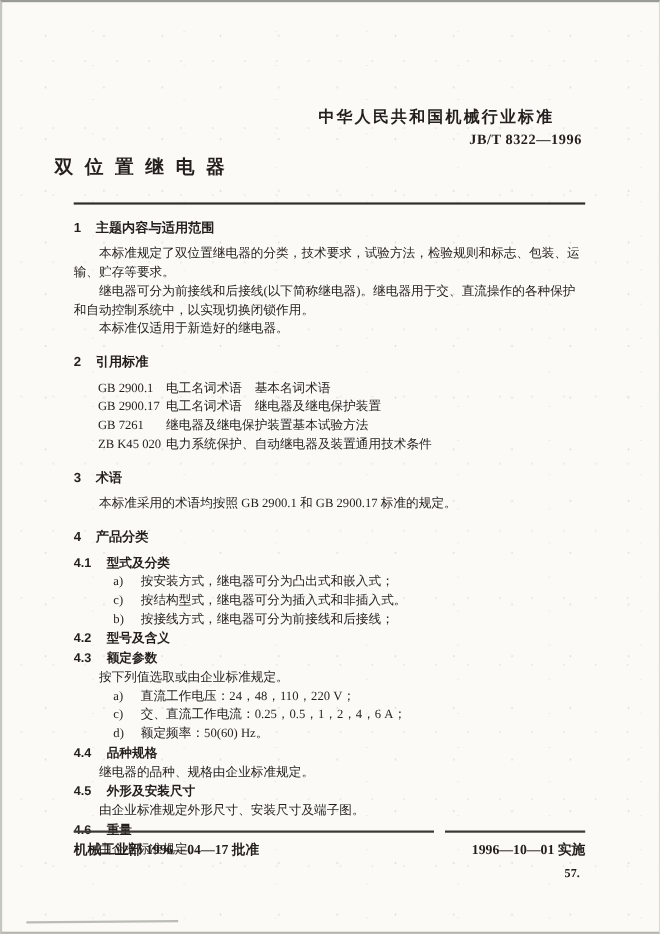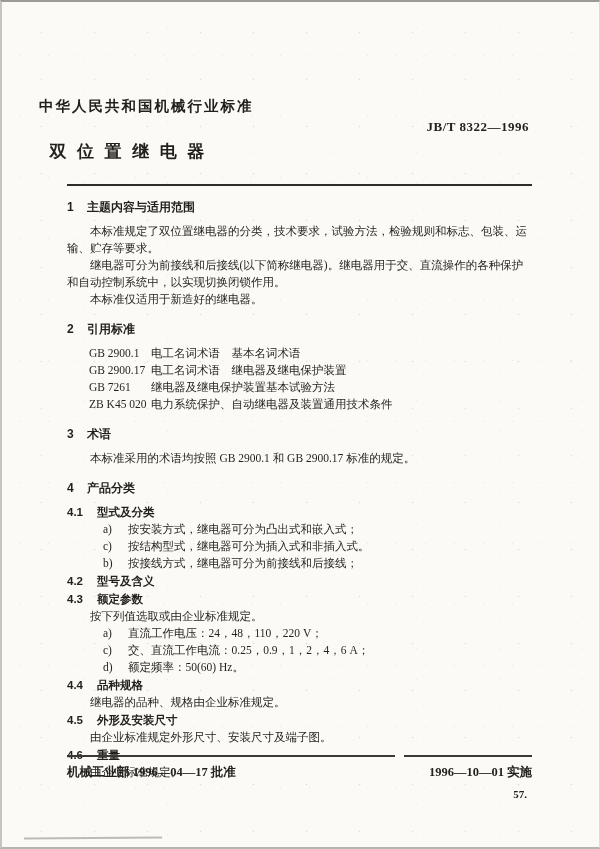--- a/index.html
+++ b/index.html
@@ -22,21 +22,21 @@
     border-bottom: 2px solid #b6b6b0;
     overflow: hidden;
     color: #221f1c;
     font-family: "Liberation Serif", "DejaVu Serif", serif;
   }
   .content { padding: 0 67px 0 65px; }
 
   
   .hdr { padding-top: 95px; }
   .std-class {
-    text-align: left;
+    text-align: right;
     transform: translateX(-28px);
     font-family: "Liberation Sans", "DejaVu Sans", sans-serif;
     font-weight: bold;
     font-size: 14.5px;
     letter-spacing: 2px;
   }
   .std-number {
     text-align: right;
     margin-top: 3px;
     font-weight: bold;
@@ -157,21 +157,21 @@
       <div class="h3"><span class="num">4.1</span><span>型式及分类</span></div>
       <div class="item"><span class="marker">a)</span><span>按安装方式，继电器可分为凸出式和嵌入式；</span></div>
       <div class="item"><span class="marker">c)</span><span>按结构型式，继电器可分为插入式和非插入式。</span></div>
       <div class="item"><span class="marker">b)</span><span>按接线方式，继电器可分为前接线和后接线；</span></div>
 
       <div class="h3"><span class="num">4.2</span><span>型号及含义</span></div>
 
       <div class="h3"><span class="num">4.3</span><span>额定参数</span></div>
       <p class="body ind">按下列值选取或由企业标准规定。</p>
       <div class="item"><span class="marker">a)</span><span>直流工作电压：24，48，110，220 V；</span></div>
-      <div class="item"><span class="marker">c)</span><span>交、直流工作电流：0.25，0.9，1，2，4，6 A；</span></div>
+      <div class="item"><span class="marker">c)</span><span>交、直流工作电流：0.25，0.5，1，2，4，6 A；</span></div>
       <div class="item"><span class="marker">d)</span><span>额定频率：50(60) Hz。</span></div>
 
       <div class="h3"><span class="num">4.4</span><span>品种规格</span></div>
       <p class="body ind">继电器的品种、规格由企业标准规定。</p>
 
       <div class="h3"><span class="num">4.5</span><span>外形及安装尺寸</span></div>
       <p class="body ind">由企业标准规定外形尺寸、安装尺寸及端子图。</p>
 
       <div class="h3"><span class="num">4.6</span><span>重量</span></div>
       <p class="body ind">由企业标准规定。</p>

